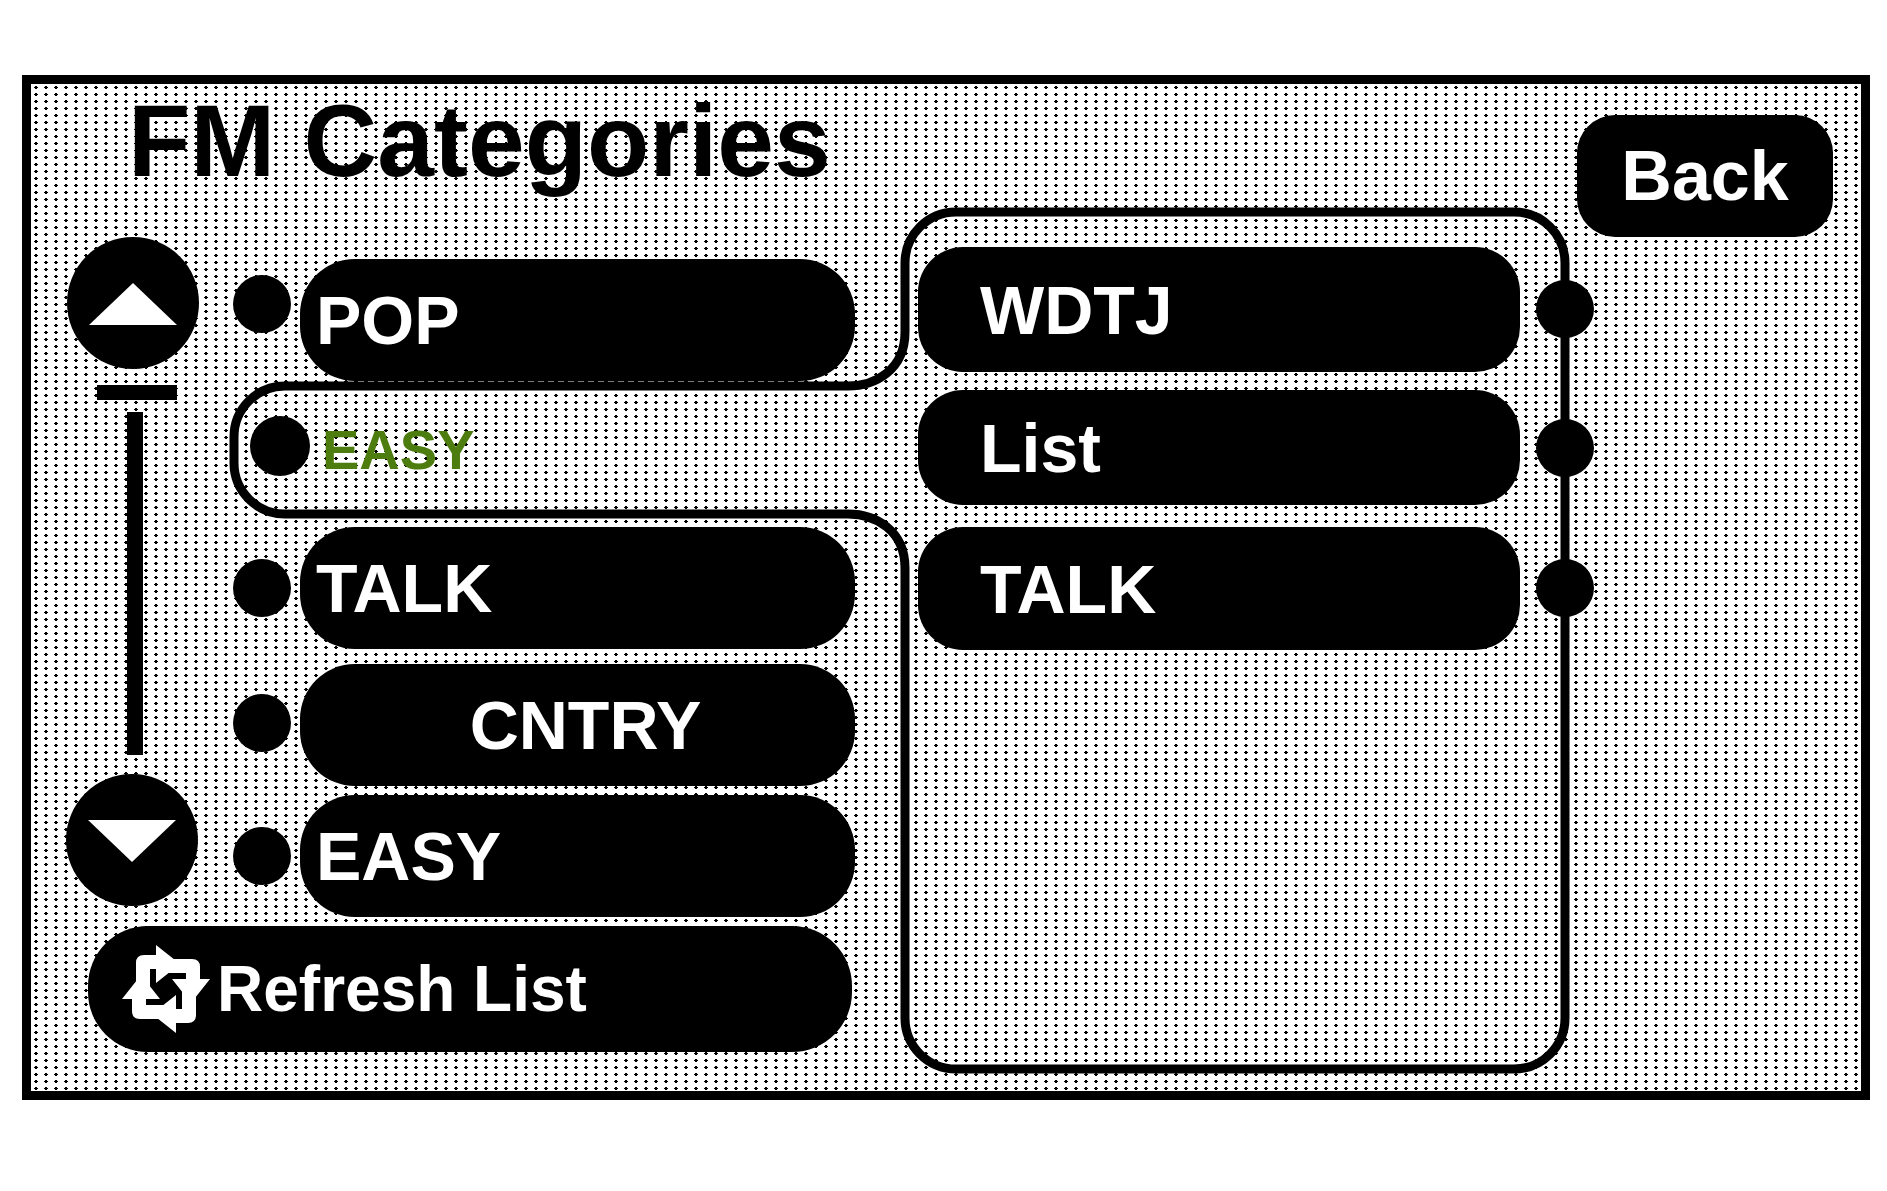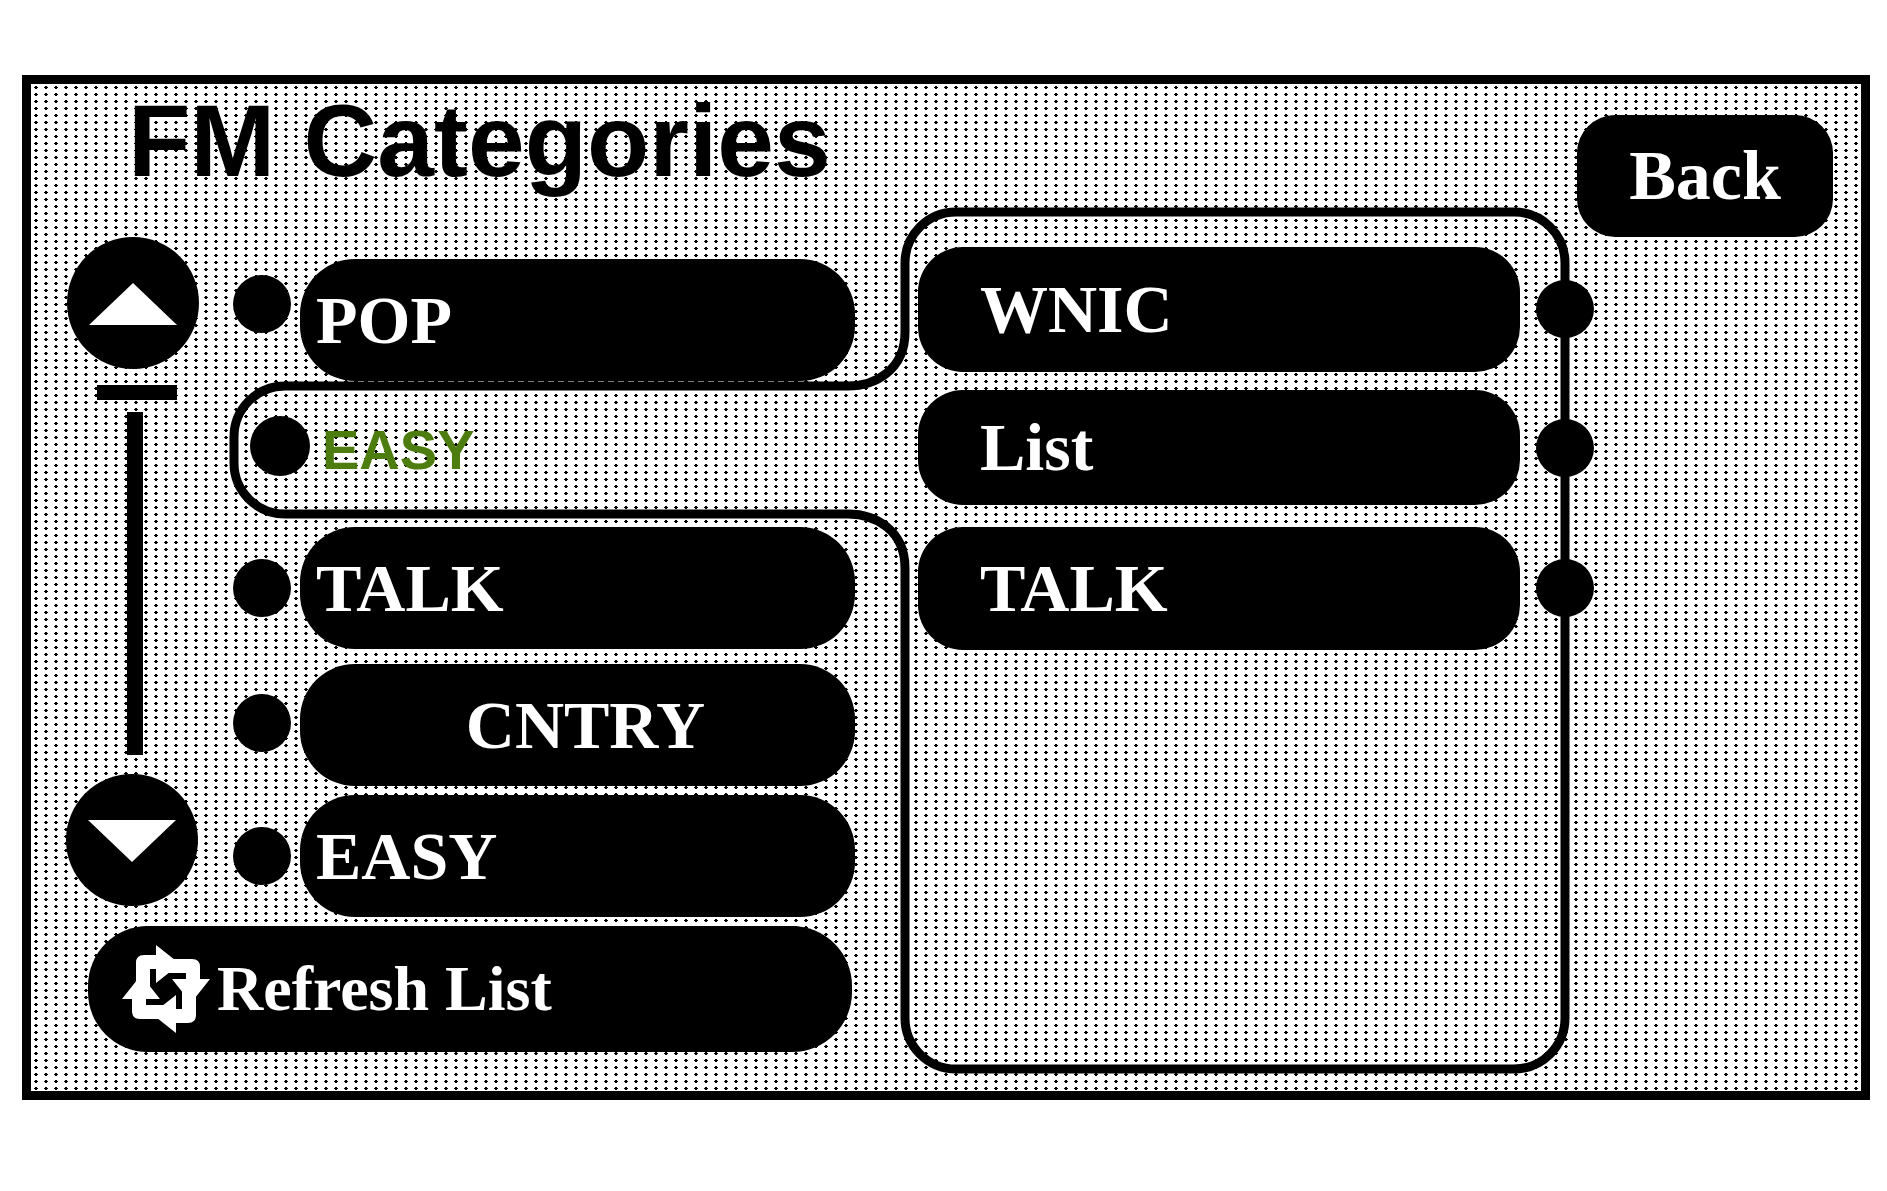--- a/index.html
+++ b/index.html
@@ -15,21 +15,21 @@
     background-image:radial-gradient(circle, #000 0 1.5px, rgba(0,0,0,0) 1.6px);
     background-size:10px 7px;
   }
   .abs{position:absolute;}
   .title{
     left:100px;top:90px;font-size:102px;font-weight:700;color:#000;
     line-height:1;letter-spacing:0px;white-space:nowrap;margin-left:28px;
   }
   .btn{
     position:absolute;background:#000;color:#fff;box-sizing:border-box;
-    display:flex;align-items:center;font-weight:700;white-space:nowrap;font-family:Liberation Serif, serif;
+    display:flex;align-items:center;font-weight:700;white-space:nowrap;
   }
   .back-btn{
     left:1577px;top:115px;width:256px;height:122px;border-radius:38px;
     font-size:70px;justify-content:center;
   }
   .cat-btn{left:300px;width:555px;height:122px;border-radius:55px;font-size:68px;padding-left:16px;}
   .sta-btn{left:918px;width:602px;border-radius:45px;font-size:68px;padding-left:62px;}
   .dot{position:absolute;background:#000;border-radius:50%;}
   .circle-btn{position:absolute;width:132px;height:132px;border-radius:50%;background:#000;}
   .tri-up{position:absolute;left:22px;top:46px;width:0;height:0;
@@ -93,21 +93,21 @@
   <span>TALK</span>
 </div>
 <div class="btn cat-btn" style="top:664px;justify-content:center;">
   <span>CNTRY</span>
 </div>
 <div class="btn cat-btn" style="top:795px;">
   <span>EASY</span>
 </div>
 
 <div class="btn sta-btn" style="top:247px;height:125px;">
-  <span>WNIC</span>
+  <span>WDTJ</span>
 </div>
 <div class="btn sta-btn" style="top:390px;height:115px;">
   <span>List</span>
 </div>
 <div class="btn sta-btn" style="top:527px;height:123px;">
   <span>TALK</span>
 </div>
 
 <div class="dot" style="left:1536px;top:280px;width:58px;height:58px;"></div>
 <div class="dot" style="left:1536px;top:419px;width:58px;height:58px;"></div>

